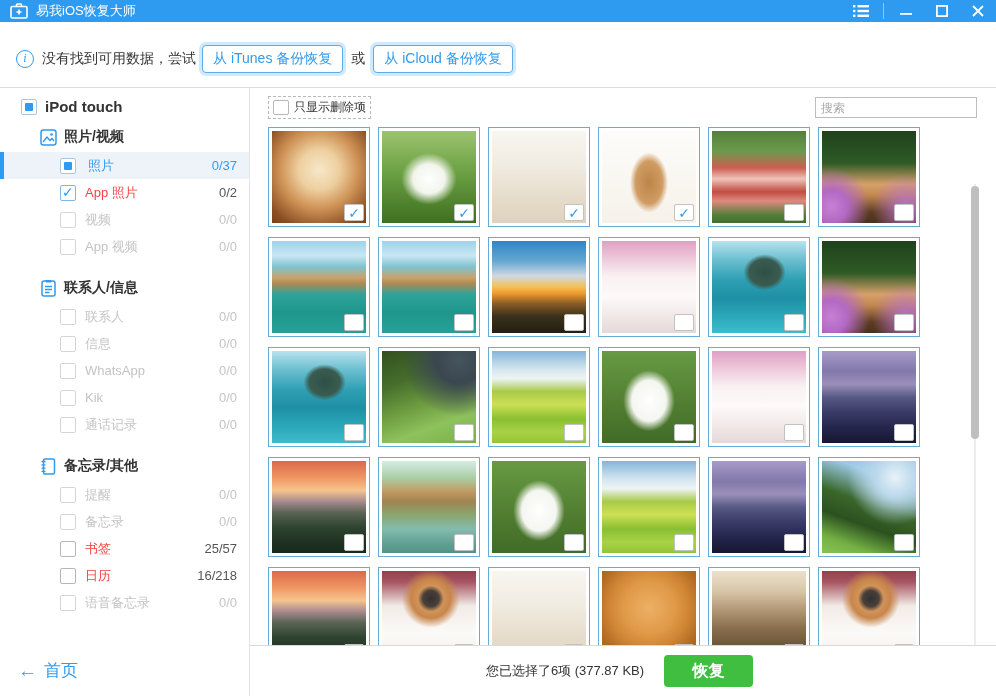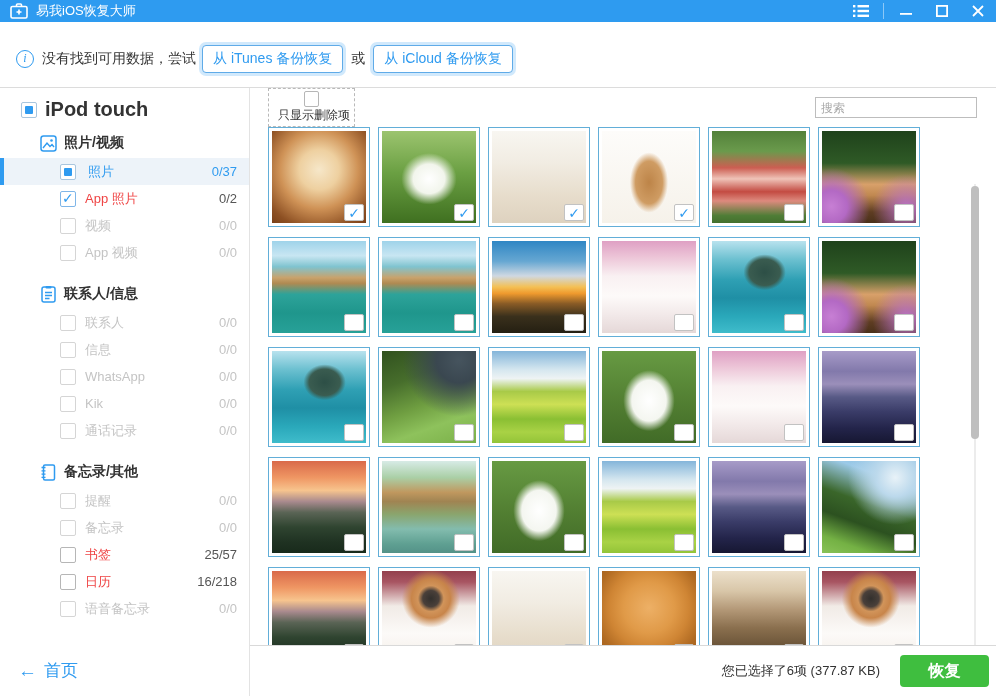--- a/index.html
+++ b/index.html
@@ -24,21 +24,21 @@
     margin-right:8px; font-style:italic; font-family:"Liberation Serif",serif; }
   .notice-btn { margin:0 6px; padding:4px 10px; border:1px solid #5FABE8; border-radius:4px;
     color:#2F9BF0; font-size:14px; background:#fff; cursor:pointer;
     box-shadow:0 0 0 3px rgba(47,155,240,.22); }
   .notice .or { margin:0 2px; }
 
   
   .sidebar { position:absolute; left:0; top:88px; width:250px; height:608px;
     border-right:1px solid #e3e3e3; background:#fff; }
   .device-row { display:flex; align-items:center; padding:10px 0 6px 21px; }
-  .device-row .lbl { font-size:20px; font-weight:bold; color:#333; margin-left:8px; }
+  .device-row .lbl { font-size:15px; font-weight:bold; color:#333; margin-left:8px; }
   .sec-header { display:flex; align-items:center; padding:7px 0 6px 40px; }
   .sec-header .lbl { font-size:14px; font-weight:bold; color:#333; margin-left:7px; }
   .side-item { position:relative; display:flex; align-items:center; height:27px; padding-left:60px; cursor:pointer; }
   .side-item .lbl { font-size:13px; color:#ef4444; margin-left:9px; }
   .side-item .cnt { position:absolute; right:12px; font-size:13px; color:#555; }
   .side-item.disabled .lbl, .side-item.disabled .cnt { color:#c4c4c4; }
   .side-item.selected { background:#EDF3F9; }
   .side-item.selected::before { content:""; position:absolute; left:0; top:0; bottom:0; width:4px; background:#2F9BF0; }
   .side-item.selected .lbl, .side-item.selected .cnt { color:#2F9BF0;margin-left:12px; }
   .sec-gap { height:12px; }
@@ -55,21 +55,21 @@
     color:#2F9BF0; font-size:14px; font-weight:bold; }
 
   .home-link { position:absolute; left:18px; bottom:14px; color:#2F9BF0; font-size:17px;
     display:flex; align-items:center; cursor:pointer; }
   .home-link .arrow { font-size:19px; margin-right:7px; }
   .home-link .txt { font-weight:normal; }
 
   
   .main { position:absolute; left:250px; top:88px; width:746px; height:608px; background:#fff; }
   .main-toolbar { position:relative; height:39px; display:flex; align-items:center; padding-left:18px; }
-  .del-filter { display:flex; align-items:center; border:1px dashed #b9b9b9; padding:2px 4px; cursor:pointer;flex-direction:column; }
+  .del-filter { display:flex; align-items:center; border:1px dashed #b9b9b9; padding:2px 4px; cursor:pointer; }
   .del-filter .cb { width:15px; height:15px; }
   .del-filter .lbl { font-size:12px; color:#333; margin-left:5px; }
   .search-box { position:absolute; right:19px; top:9px; width:162px; height:21px;
     border:1px solid #bdbdbd; font-size:12px; color:#333; padding:0 5px; outline:none; }
   .search-box::placeholder { color:#a9a9a9; }
 
   .grid-viewport { position:relative; height:518px; overflow:hidden; }
   .photo-grid { display:grid; grid-template-columns:repeat(6,102px); grid-auto-rows:100px;
     column-gap:8px; row-gap:10px; padding-left:18px; }
   .tile { background:#fff; border:1px solid #62AED8; padding:3px; position:relative; cursor:pointer; }
@@ -77,21 +77,21 @@
   .tile .tick { position:absolute; right:5px; bottom:5px; width:20px; height:17px;
     background:#fff; border:1px solid #c2c2c2; border-radius:2px; display:flex;
     align-items:center; justify-content:center; }
   .tile .tick.on { color:#2F9BF0; font-size:14px; font-weight:bold; }
 
   .vscroll-track { position:absolute; right:17px; top:57px; width:8px; height:488px; background:transparent; }
   .vscroll-track::after { content:""; position:absolute; left:3px; top:0; bottom:0; width:2px; background:#ececec; }
   .vscroll-thumb { position:absolute; left:0; top:2px; width:8px; height:253px; background:#bfbfbf; border-radius:4px; z-index:2; }
 
   .footer { position:absolute; left:0; bottom:0; width:746px; height:51px; background:#fff;
-    border-top:1px solid #d9d9d9; display:flex; align-items:center; justify-content:flex-end; }
+    border-top:1px solid #d9d9d9; display:flex; align-items:center; justify-content:center; }
   .sel-text { font-size:13px; color:#333; margin-right:20px; }
   .recover-btn { width:89px; height:32px; margin-right:7px; background:#3FBE3F; border:none;
     border-radius:4px; color:#fff; font-size:16px; font-weight:bold; cursor:pointer;
     font-family:"Liberation Sans","DejaVu Sans",sans-serif; }
 
   svg { display:block; }
 </style>
 </head>
 <body>
 

